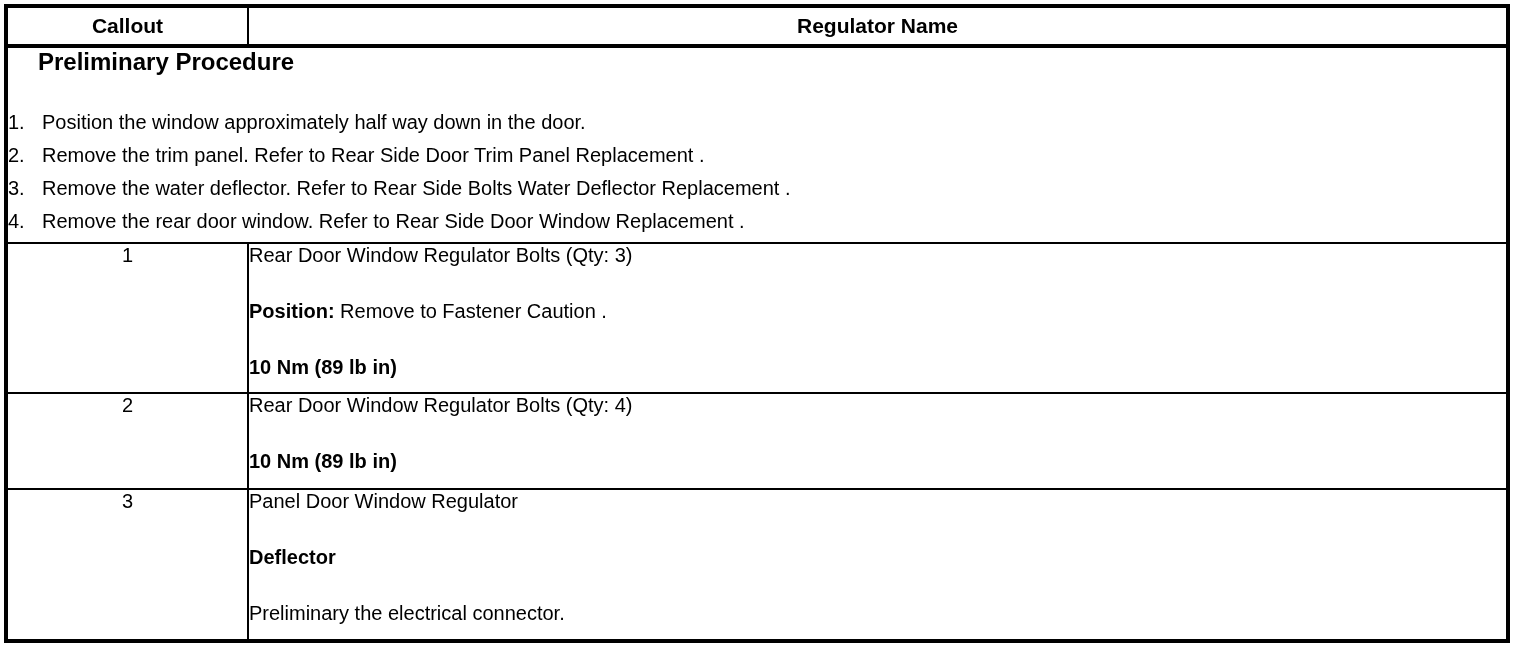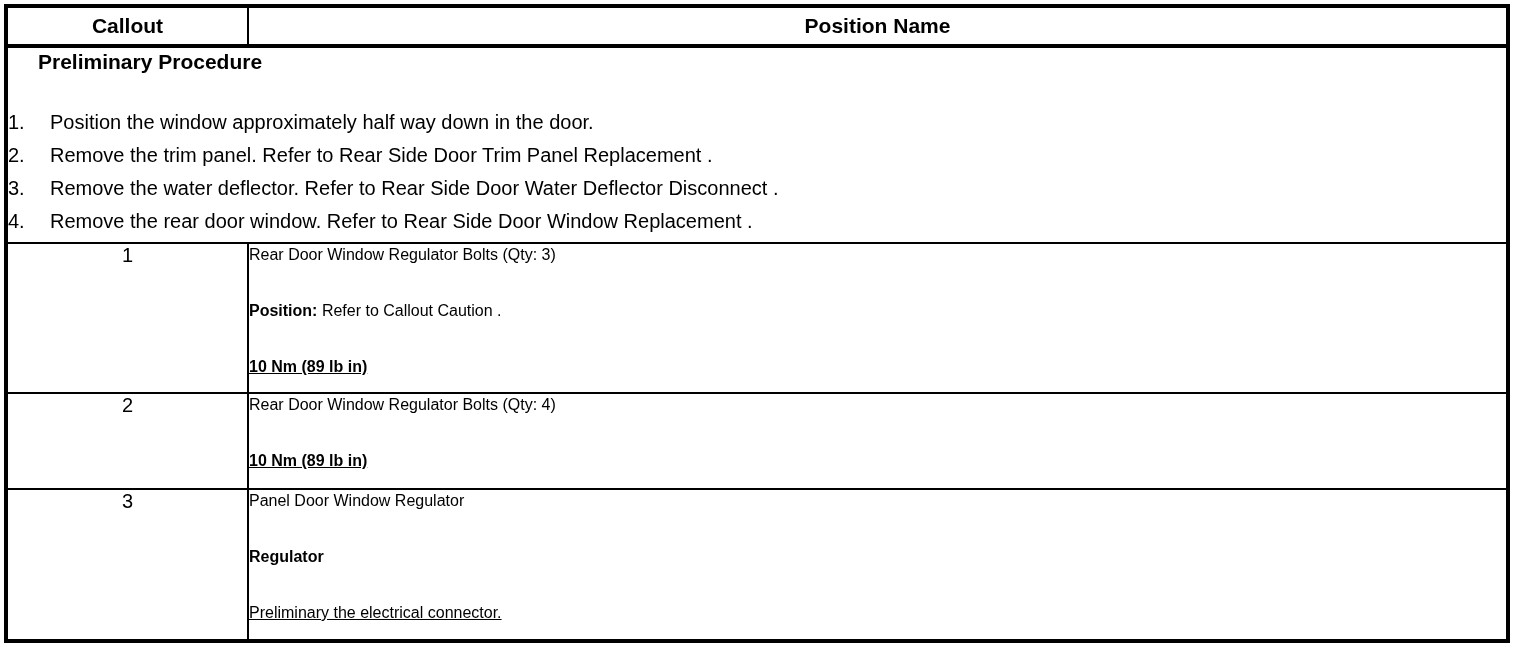--- a/index.html
+++ b/index.html
@@ -50,58 +50,56 @@
   }
   col.col-callout { width: 242px; }
 
   
   td.prelim-cell {
     padding: 10px 10px 0 22px;
     font-size: 20px;
   }
   .prelim-title {
     font-weight: bold;
-    font-size: 21px;
+    font-size: 24px;
     margin: 2px 0 32px 30px;
     line-height: 24px;
   }
   .prelim-step {
     display: flex;
     line-height: 33px;
     font-size: 20px;
   }
   .prelim-step .step-num {
     width: 34px;
     flex: 0 0 34px;
   }
   .prelim-step .step-text {
     flex: 1 1 auto;
-    margin-left: 8px;
   }
 
   
   td.callout-cell {
     text-align: center;
     vertical-align: middle;
     font-size: 20px;
   }
 
   
   td.component-cell {
     padding: 9px 12px 8px 10px;
-    font-size: 16px;
+    font-size: 20px;
     margin-left: 16px;
   }
   .para {
     line-height: 22px;
     margin: 0 0 34px 0;
   }
   .para:last-child {
     margin-bottom: 0;
-    text-decoration: underline;
   }
   .bold { font-weight: bold; }
 
   tr.row-prelim  { height: 197px; }
   tr.row-1 { height: 150px; }
   tr.row-2 { height: 96px; }
   tr.row-3 { height: 152px; }
 </style>
 </head>
 <body>
@@ -109,65 +107,65 @@
 <div class="page">
   <table class="callout-table">
     <colgroup>
       <col class="col-callout">
       <col class="col-component">
     </colgroup>
 
     <tbody>
         <tr class="header-row">
       <th>Callout</th>
-      <th>Position Name</th>
+      <th>Regulator Name</th>
     </tr>
 
     <tr class="row-prelim">
       <td class="prelim-cell" colspan="2">
         <div class="prelim-title">Preliminary Procedure</div>
         <div class="prelim-step">
           <span class="step-num">1.</span>
           <span class="step-text">Position the window approximately half way down in the door.</span>
         </div>
         <div class="prelim-step">
           <span class="step-num">2.</span>
           <span class="step-text">Remove the trim panel. Refer to Rear Side Door Trim Panel Replacement .</span>
         </div>
         <div class="prelim-step">
           <span class="step-num">3.</span>
-          <span class="step-text">Remove the water deflector. Refer to Rear Side Door Water Deflector Disconnect .</span>
+          <span class="step-text">Remove the water deflector. Refer to Rear Side Bolts Water Deflector Replacement .</span>
         </div>
         <div class="prelim-step">
           <span class="step-num">4.</span>
           <span class="step-text">Remove the rear door window. Refer to Rear Side Door Window Replacement .</span>
         </div>
       </td>
     </tr>
 
     <tr class="row-1">
       <td class="callout-cell">1</td>
       <td class="component-cell">
         <div class="para">Rear Door Window Regulator Bolts (Qty: 3)</div>
-        <div class="para"><span class="bold">Position:</span><span> Refer to Callout Caution .</span></div>
+        <div class="para"><span class="bold">Position:</span><span> Remove to Fastener Caution .</span></div>
         <div class="para bold">10 Nm (89 lb in)</div>
       </td>
     </tr>
 
     <tr class="row-2">
       <td class="callout-cell">2</td>
       <td class="component-cell">
         <div class="para">Rear Door Window Regulator Bolts (Qty: 4)</div>
         <div class="para bold">10 Nm (89 lb in)</div>
       </td>
     </tr>
 
     <tr class="row-3">
       <td class="callout-cell">3</td>
       <td class="component-cell">
         <div class="para">Panel Door Window Regulator</div>
-        <div class="para bold">Regulator</div>
+        <div class="para bold">Deflector</div>
         <div class="para">Preliminary the electrical connector.</div>
       </td>
     </tr>
   </tbody>
     </table>
 </div>
 
 </body></html>

